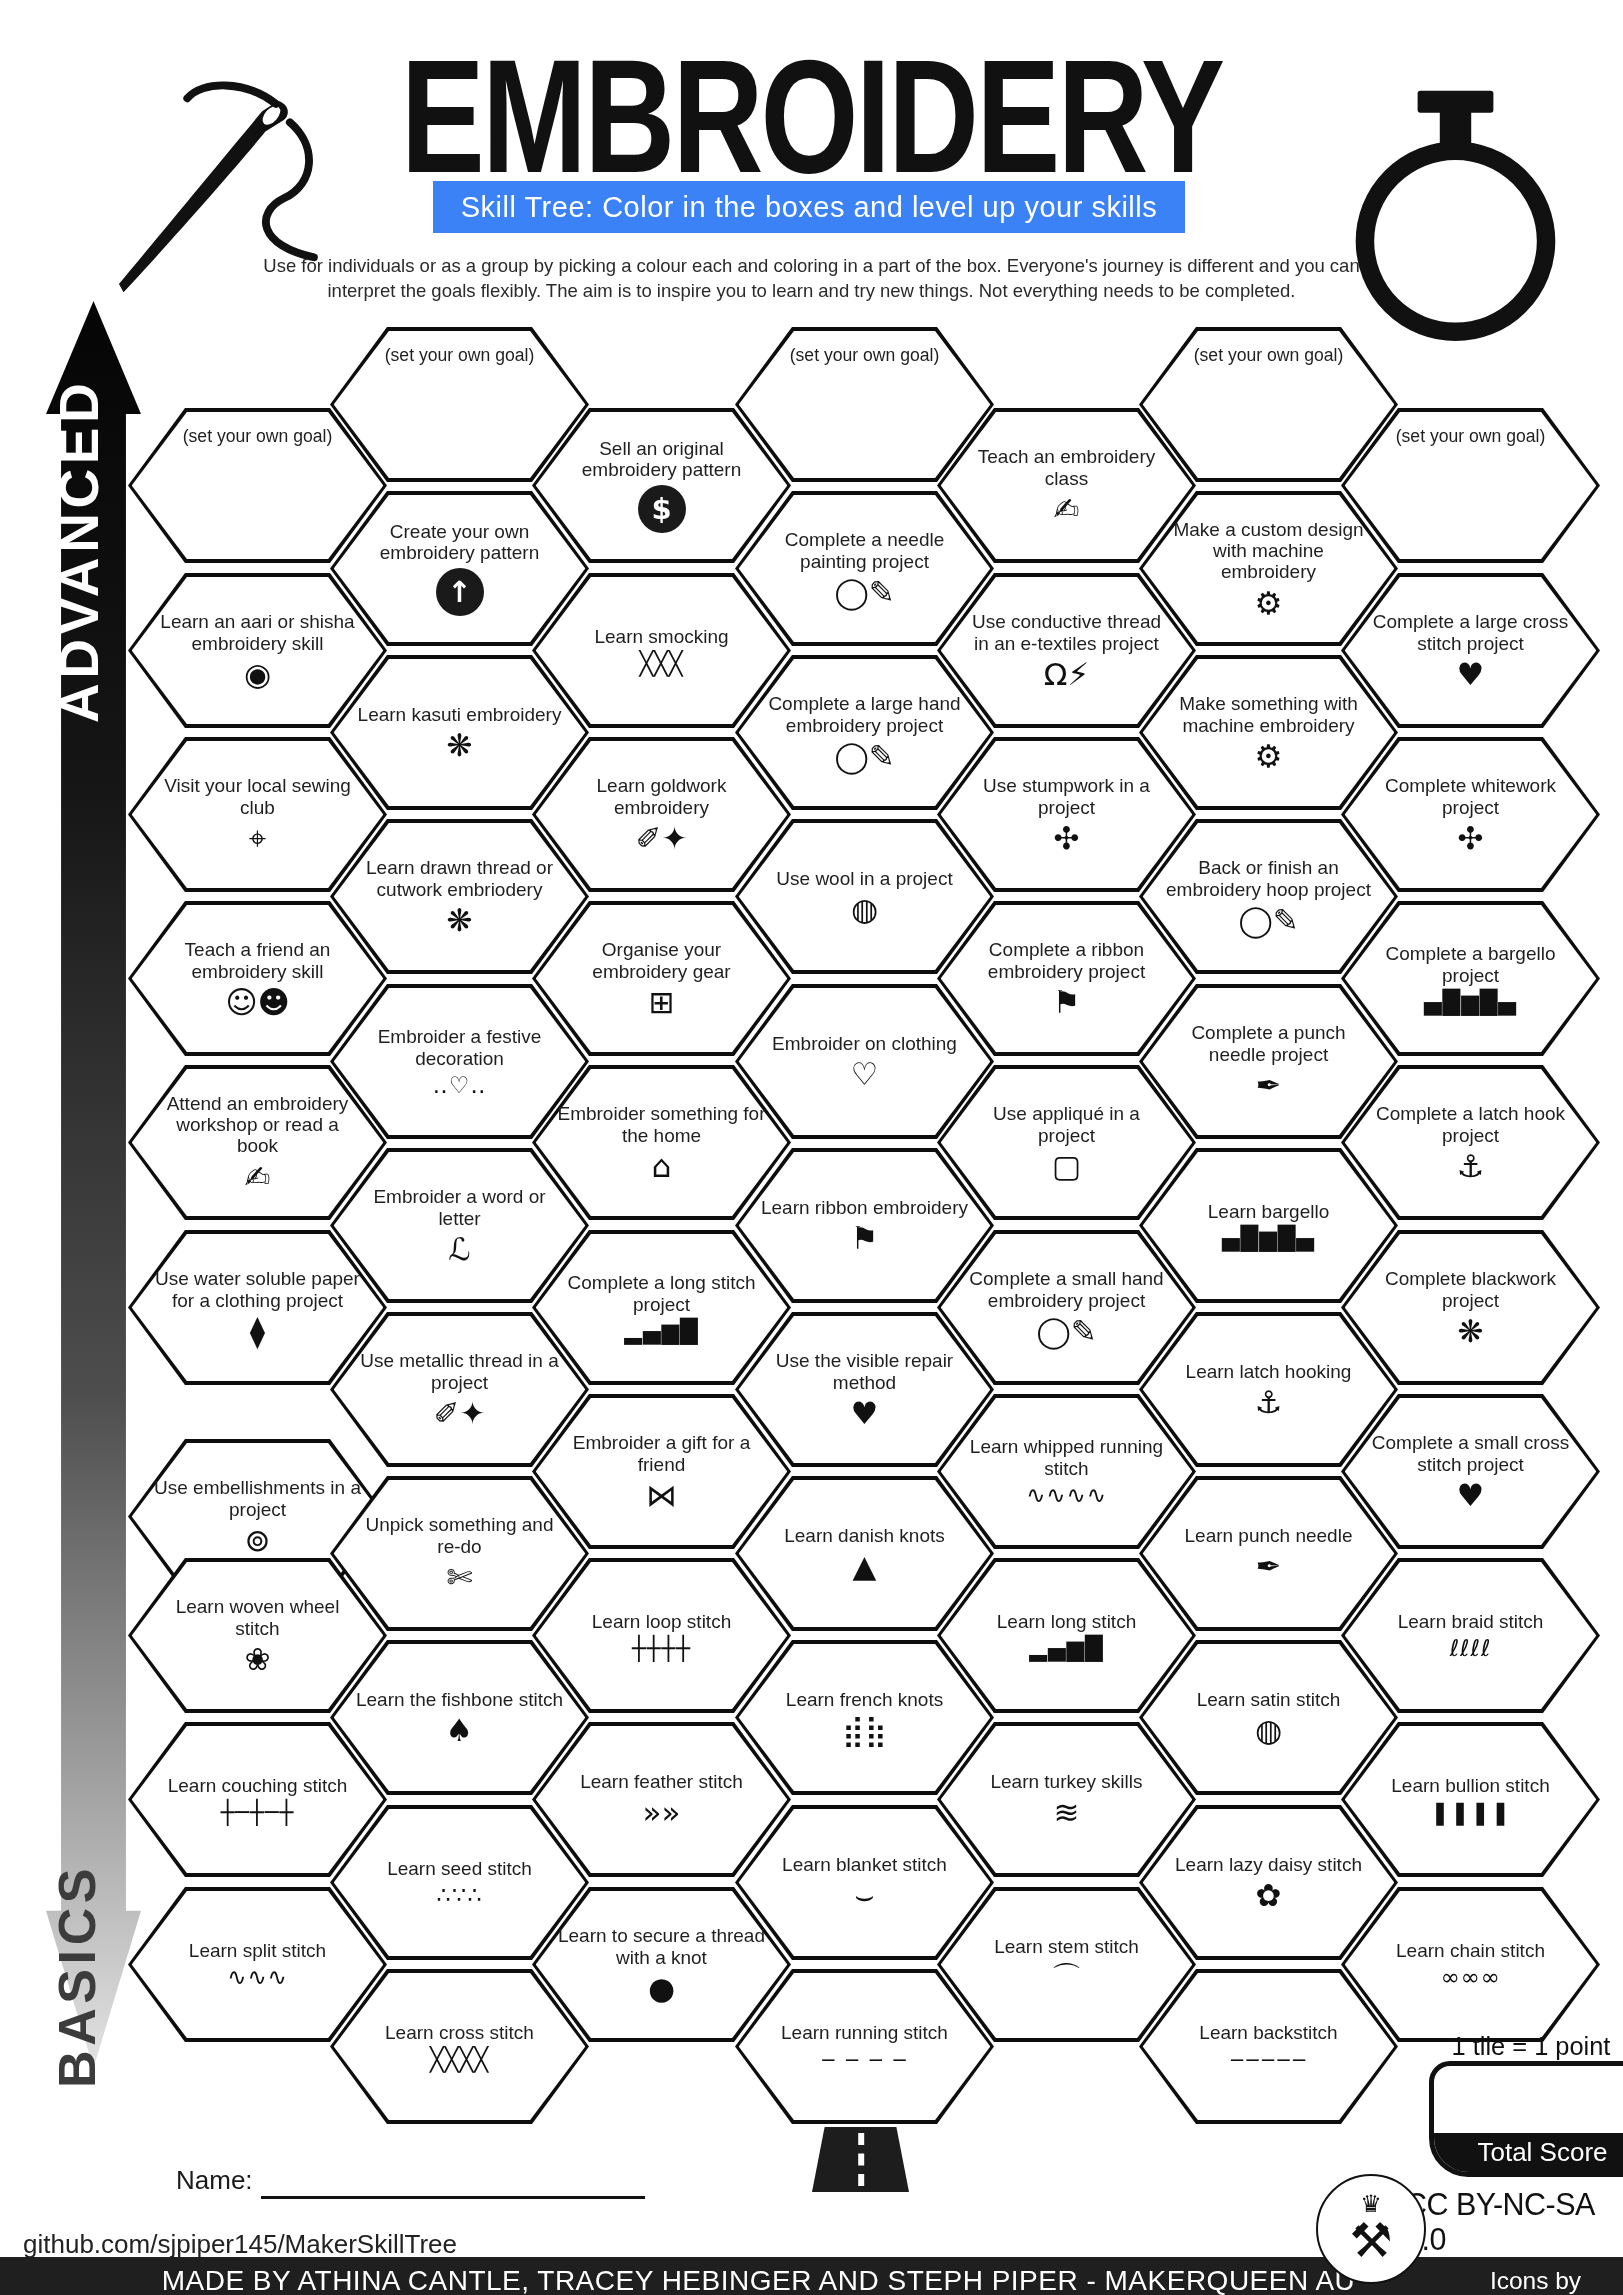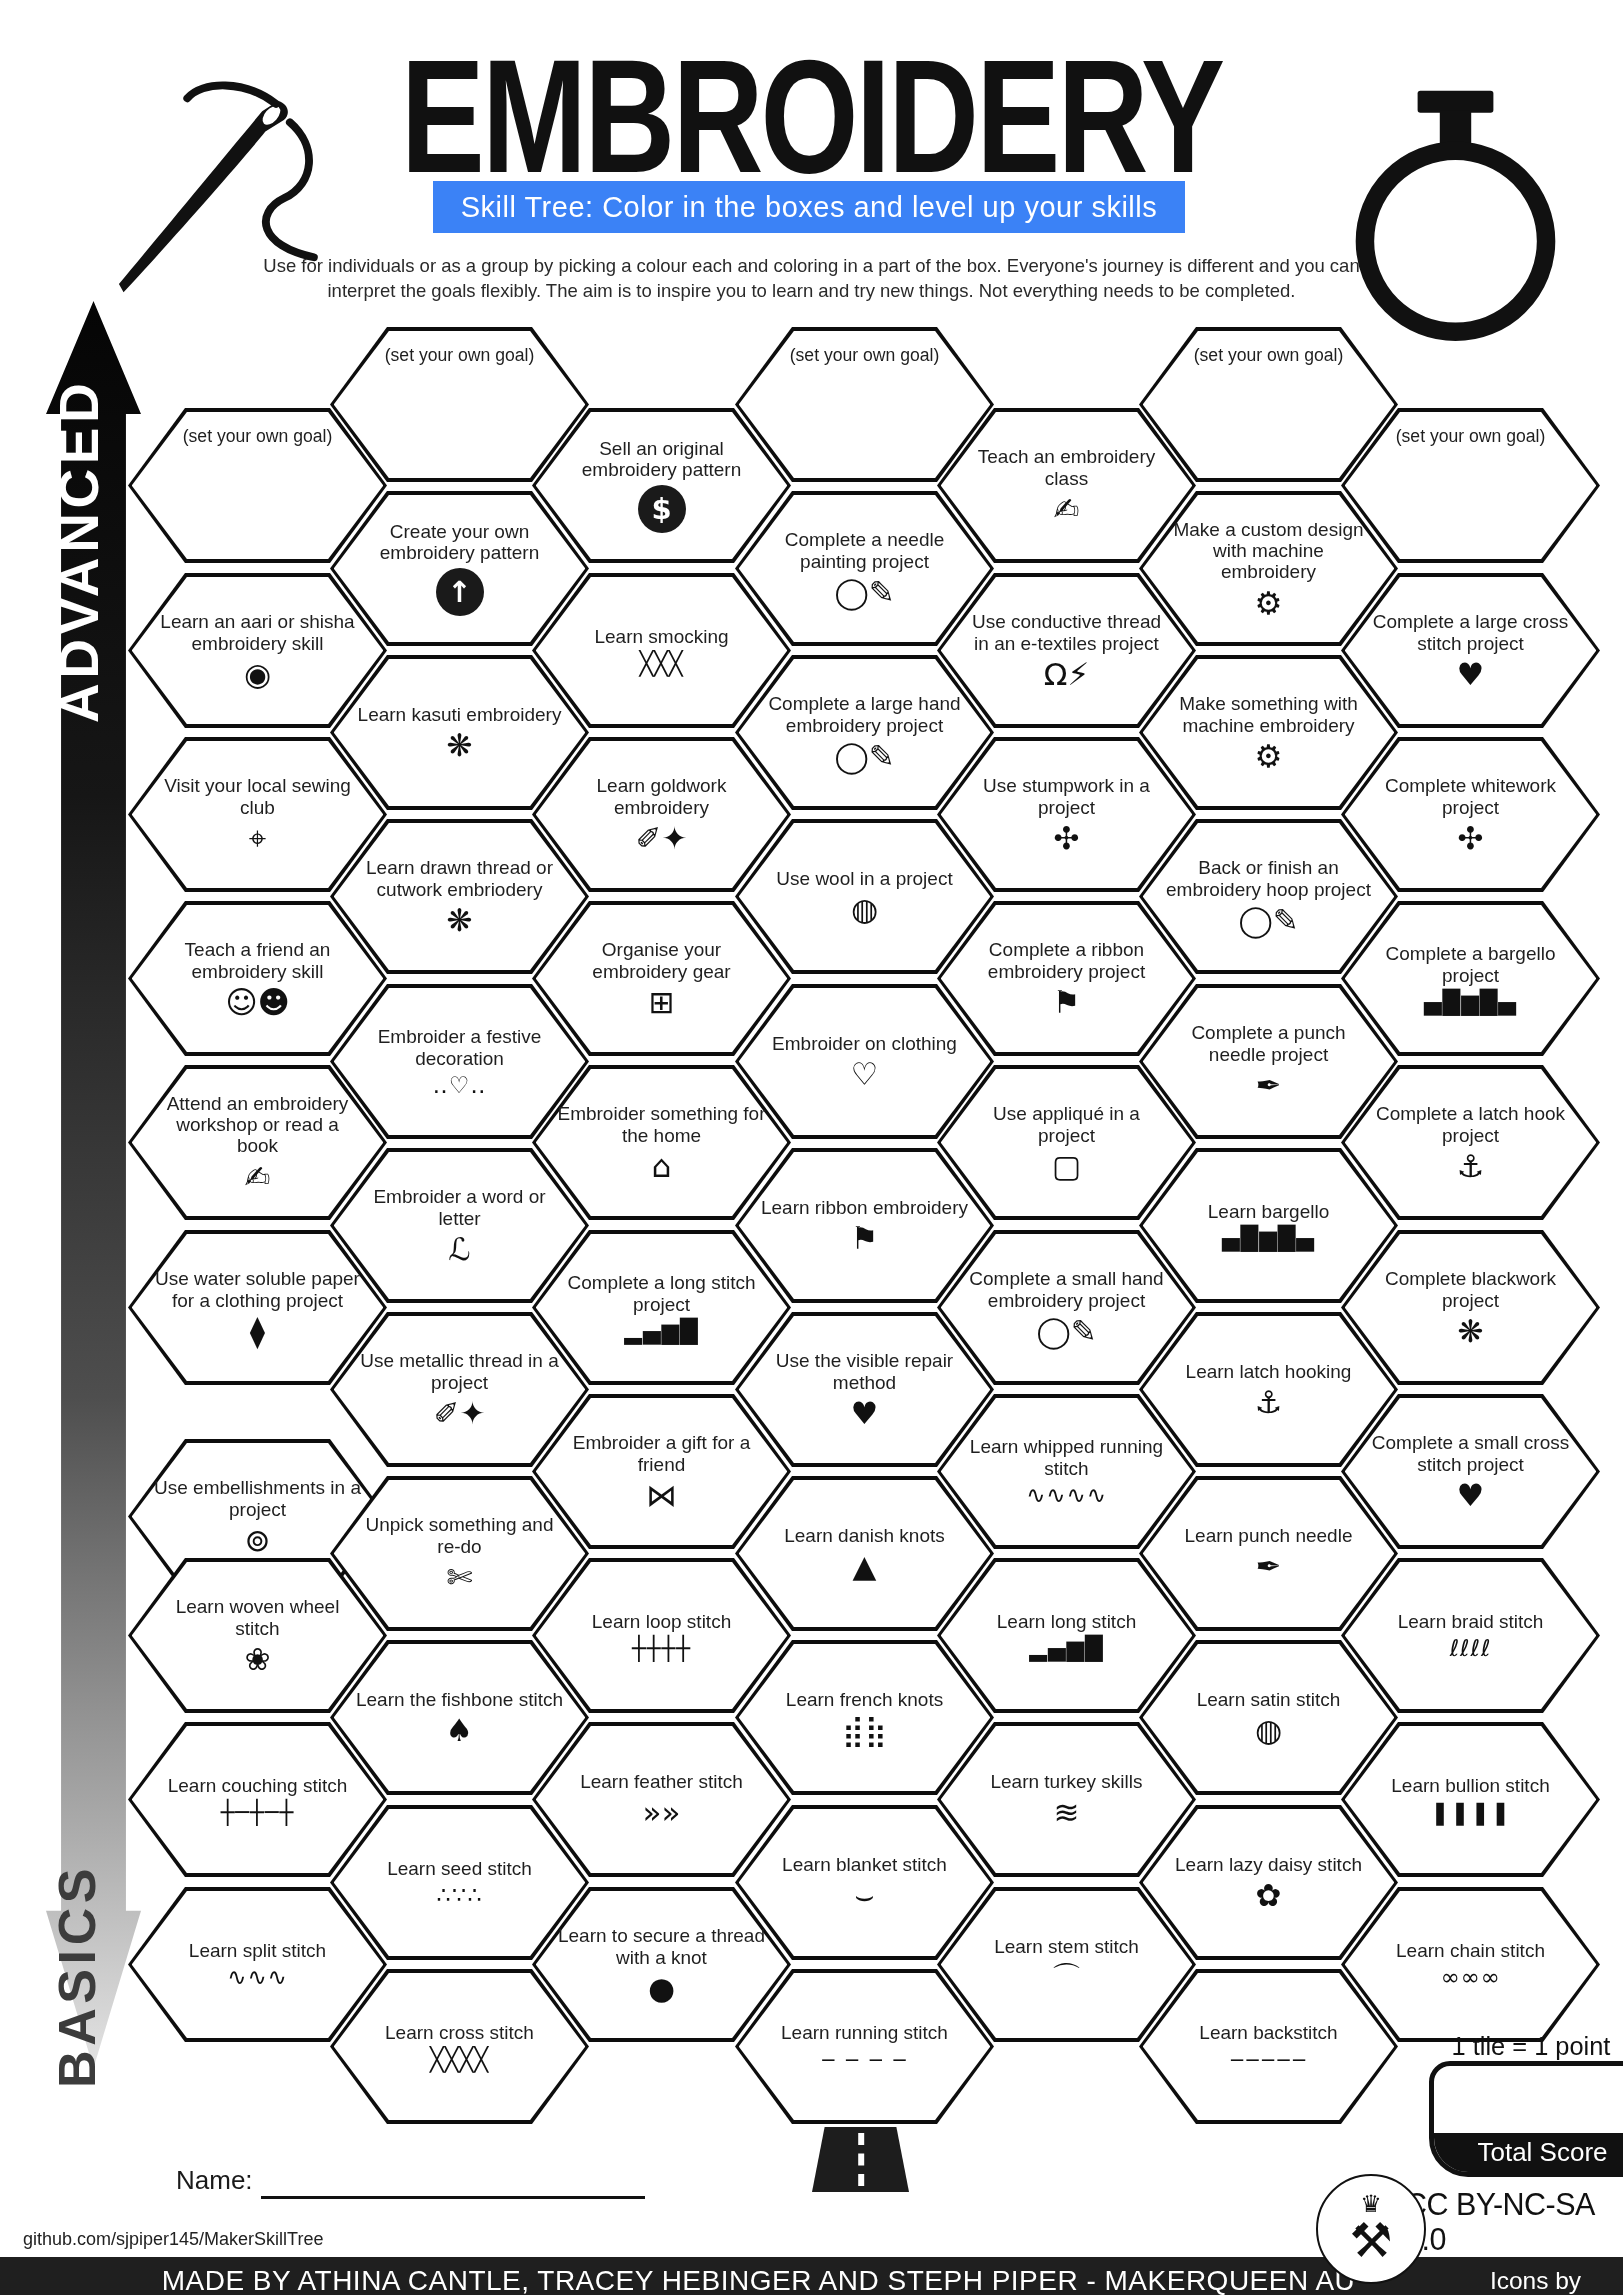--- a/index.html
+++ b/index.html
@@ -68,21 +68,21 @@
     position:absolute; left:812px; top:2127px; width:97px; height:65px;
     background:#1d1d1d; clip-path:polygon(13% 0,87% 0,100% 100%,0 100%);
   }
   .road .dash{
     position:absolute; left:50%; top:9%; height:82%; width:0;
     border-left:6px dashed #fff; transform:translateX(-2.8px);
   }
   
   .name-label{position:absolute; left:176px; top:2165px; font-size:26px; color:#1a1a1a;}
   .name-line{position:absolute; left:261px; top:2196px; width:384px; border-top:3.2px solid #111;}
-  .github{position:absolute; left:23px; top:2229px; font-size:18px; color:#222;}
+  .github{position:absolute; left:23px; top:2229px; font-size:26px; color:#222;}
   .tile-note{position:absolute; left:1434px; top:2032px; width:194px; text-align:center; font-size:25.4px; color:#111;}
   .score-box{
     position:absolute; left:1429px; top:2061px; width:217px; height:106px;
     background:#fff; border:5.6px solid #111; border-radius:21px 0 0 39px; overflow:hidden;
   }
   .score-label{
     position:absolute; left:0; right:0; bottom:0; height:39px; background:#111;
     color:#fff; display:flex; align-items:center; justify-content:center; font-size:26px;
   }
   .license{position:absolute; left:1405px; top:2187px; font-size:30.5px; color:#111; letter-spacing:-0.5px;}

